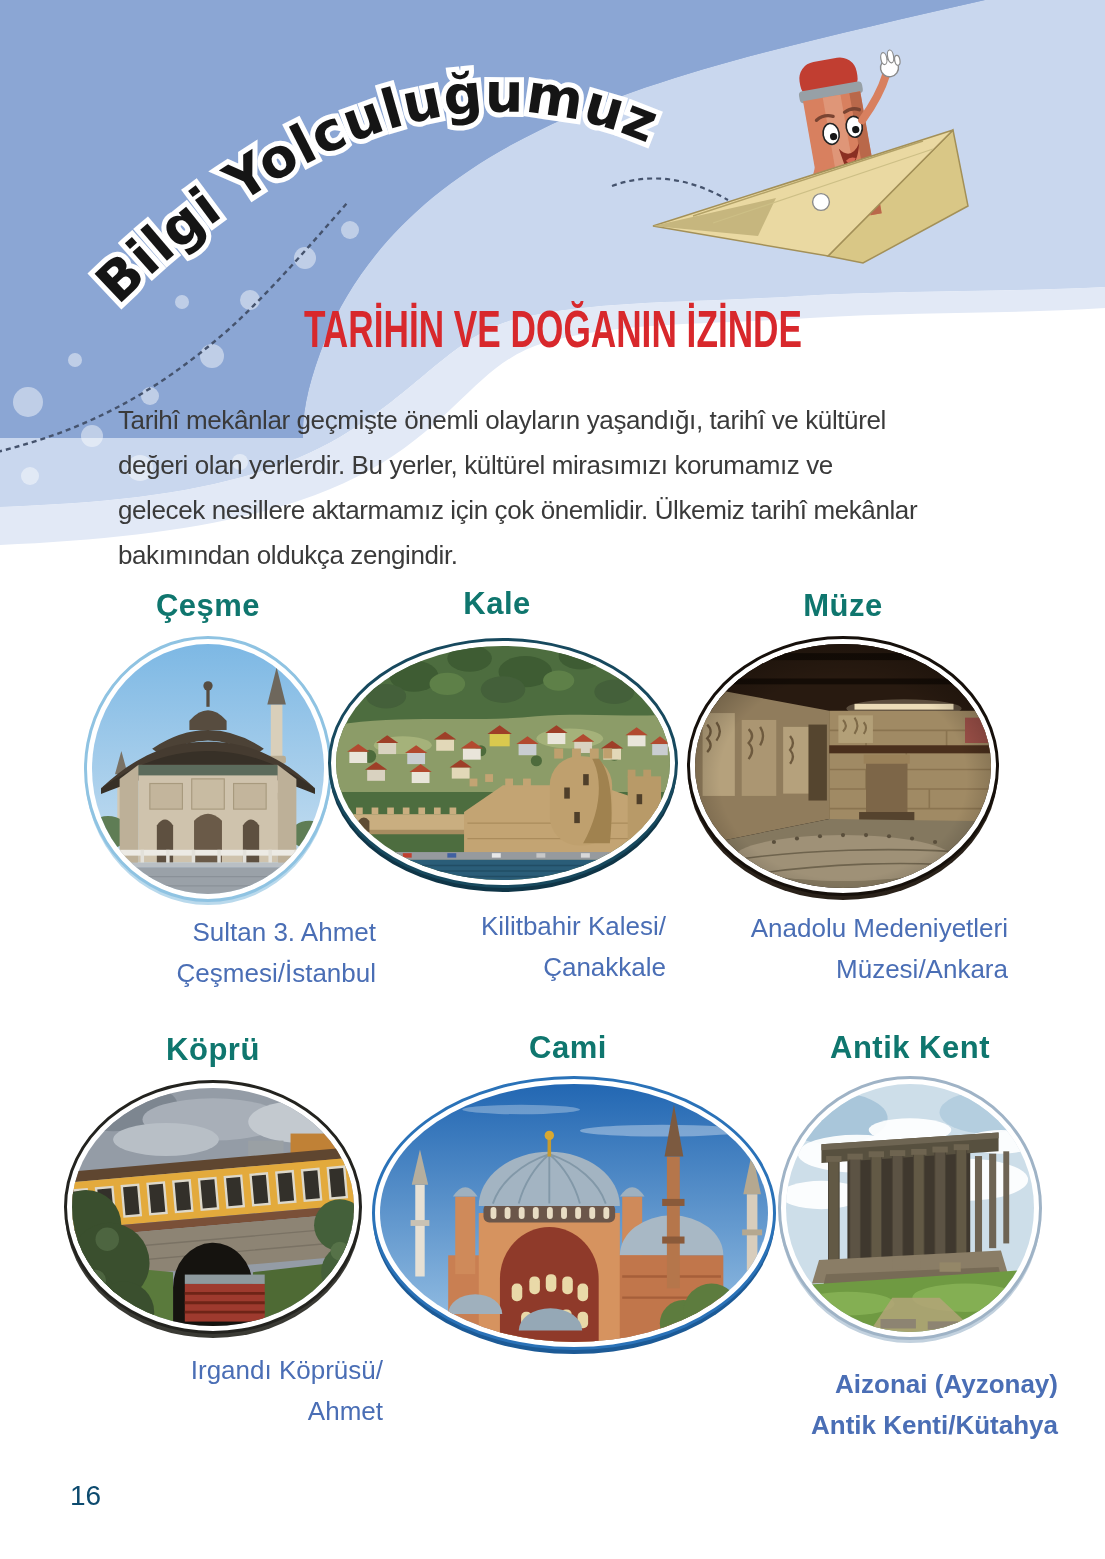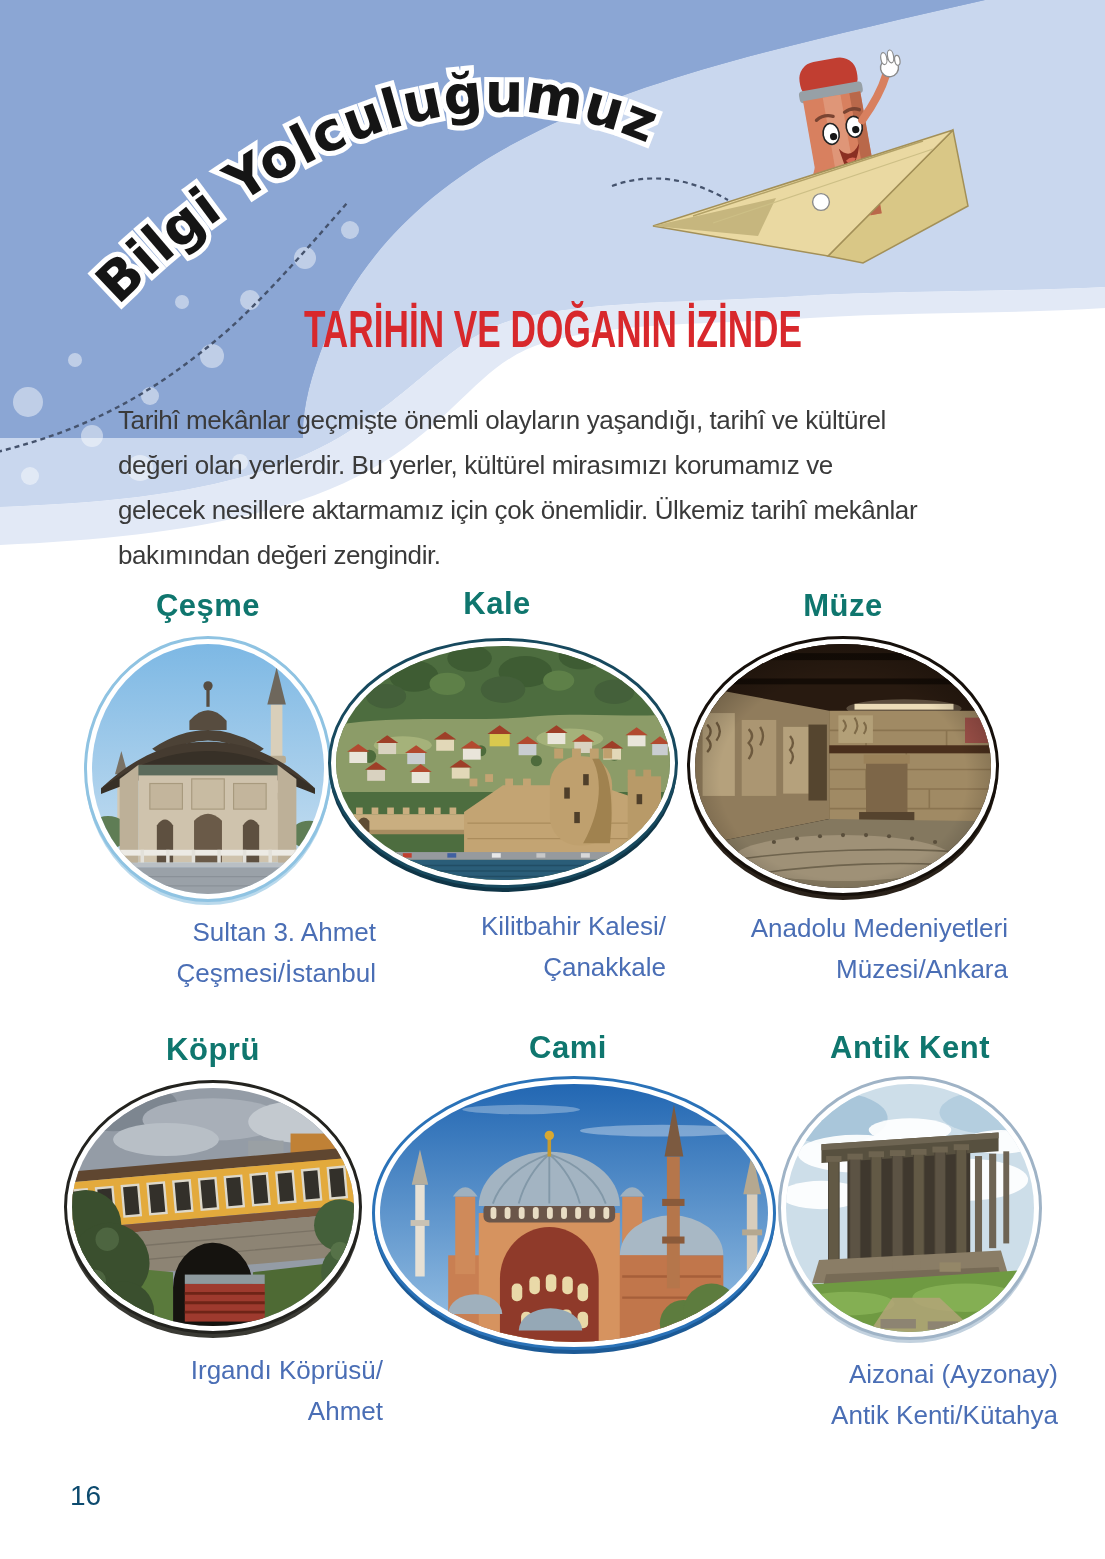--- a/index.html
+++ b/index.html
@@ -37,21 +37,21 @@
   .i3 .photo{border-color:#16100b;box-shadow:0 5px 0 -1px #2a221a;margin-top:12px;}
   .i3 .caption{margin-top:8px;}
   .i4{left:43px;top:1032px;width:340px;}
   .i4 .photo{border-color:#23231f;box-shadow:0 5px 0 -1px #3a3a34;margin-top:12px;}
   .i4 .caption{margin-top:12px;}
   .i5{left:372px;top:1030px;width:392px;}
   .i5 .photo{border-color:#2a72b8;box-shadow:0 5px 0 -1px #1c5a96;margin-top:10px;}
   .i5 .caption{margin-top:2px;}
   .i6{left:762px;top:1030px;width:296px;}
   .i6 .photo{border-color:#9fb3c6;box-shadow:0 4px 0 -1px #c2d1de;margin-top:10px;}
-  .i6 .caption{margin-top:10px;}
+  .i6 .caption{margin-top:20px;font-weight:bold;}
 
   .page-number{position:absolute;left:70px;top:1480px;font-size:28px;color:#0c4a6e;}
 </style>
 </head>
 <body>
 
 <div class="page">
 
   <svg class="banner-svg" width="1105" height="560" viewBox="0 0 1105 560">
     <defs>
@@ -131,21 +131,21 @@
   </svg>
 
   <div class="page-title">
     <span>TARİHİN VE DOĞANIN İZİNDE</span>
   </div>
 
   <div class="intro">
     <div>Tarihî mekânlar geçmişte önemli olayların yaşandığı, tarihî ve kültürel</div>
     <div>değeri olan yerlerdir. Bu yerler, kültürel mirasımızı korumamız ve</div>
     <div>gelecek nesillere aktarmamız için çok önemlidir. Ülkemiz tarihî mekânlar</div>
-    <div>bakımından değeri zengindir.</div>
+    <div>bakımından oldukça zengindir.</div>
   </div>
 
   <div class="item i1">
     <div class="label">Çeşme</div>
     <span class="photo">
       <svg width="232" height="250" viewBox="0 0 200 215" preserveAspectRatio="xMidYMid slice">
         <defs>
             <linearGradient id="sky1" x1="0" y1="0" x2="0" y2="1">
           <stop offset="0" stop-color="#7db8e4"></stop>
               <stop offset="1" stop-color="#cfe3f2"></stop>

